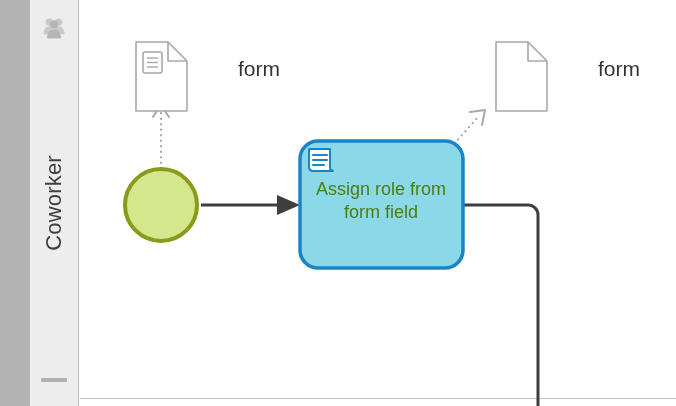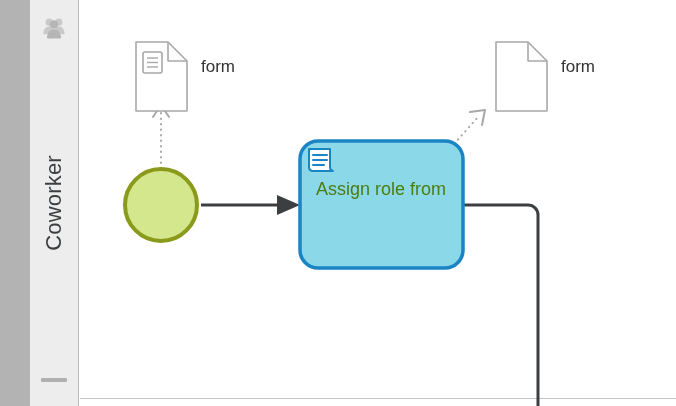--- a/index.html
+++ b/index.html
@@ -83,23 +83,24 @@
   
   #diagram {
     position: absolute;
     left: 0; top: 0;
     width: 676px; height: 406px;
   }
 
   
   .dataobj-label {
     position: absolute;
-    font-size: 17px;
+    font-size: 21px;
     color: #333333;
     white-space: nowrap;
+    margin-left: 37px;
   }
   #label-form-in  { left: 201px; top: 57px; }
   #label-form-out { left: 561px; top: 57px; }
 
   .task-label {
     position: absolute;
     left: 302px;
     top: 178px;
     width: 158px;
     text-align: center;
@@ -185,15 +186,16 @@
     </g>
 
   </svg>
 
   <span class="dataobj-label" id="label-form-in">form</span>
 
   <span class="dataobj-label" id="label-form-out">form</span>
 
   <div class="task-label">
     <div>Assign role from</div>
+    <div>form field</div>
   </div>
 
 </div>
 
 </body></html>

